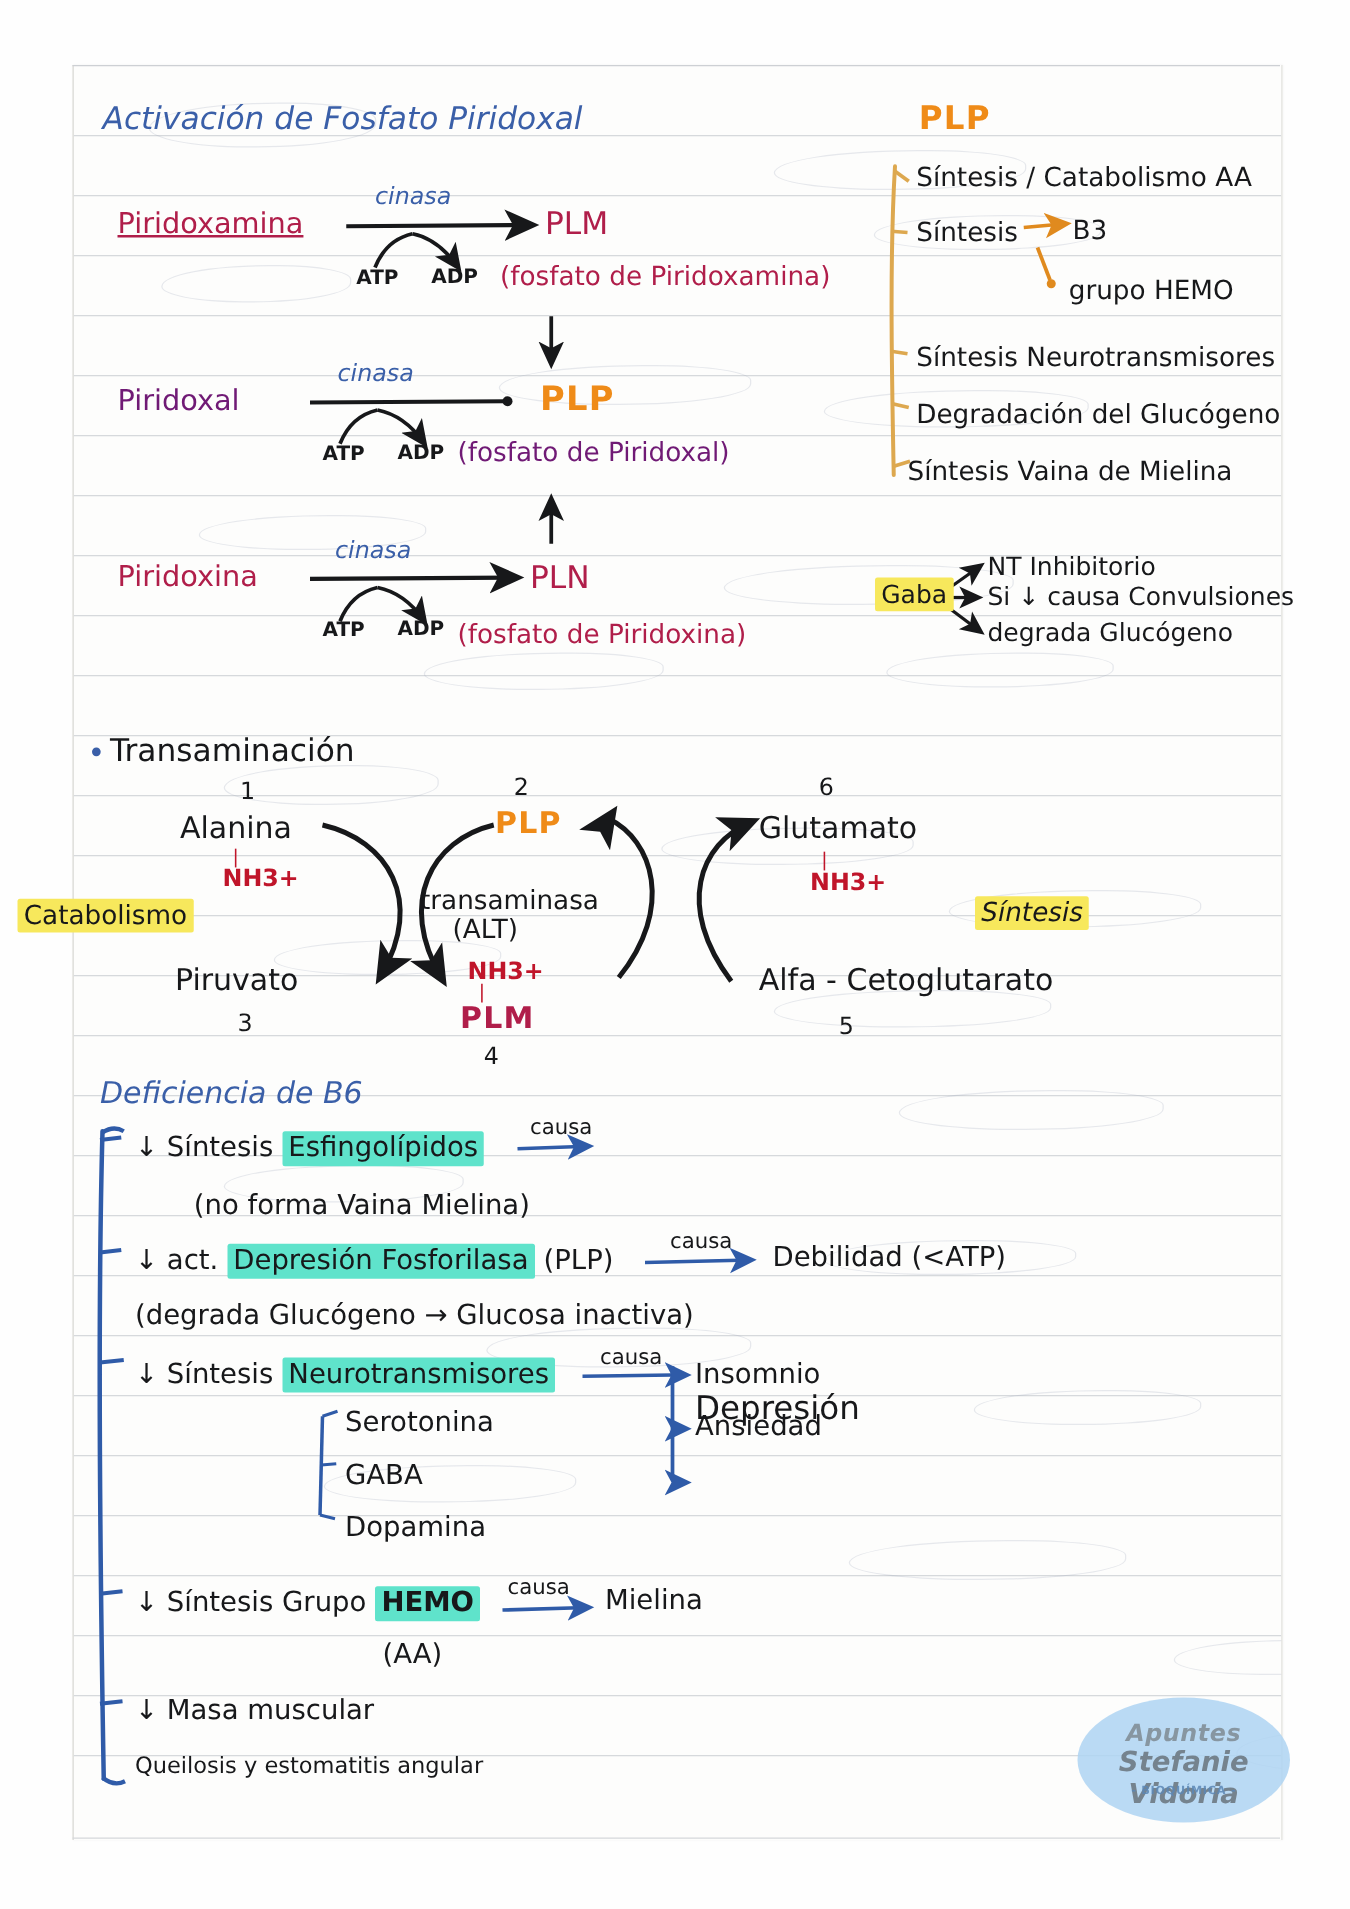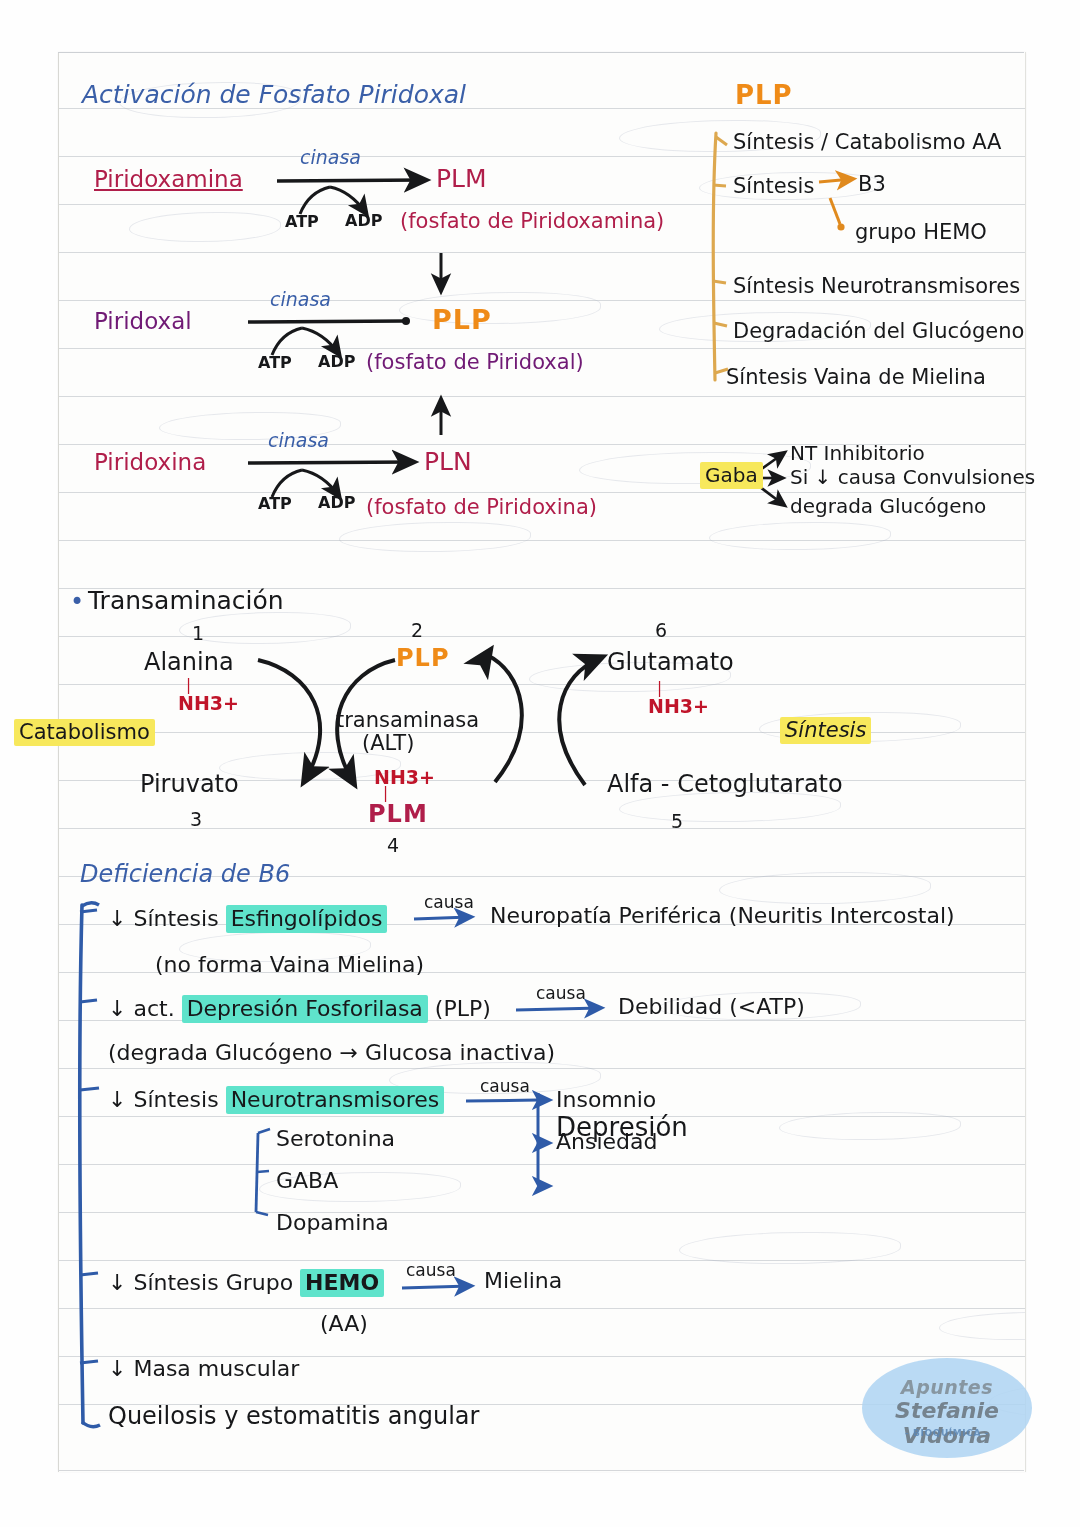--- a/index.html
+++ b/index.html
@@ -296,21 +296,20 @@
     <span class="hiY ital">Síntesis</span>
   </div>
 
   <div class="hw blue ital" style="left:80px;top:862px;font-size:24px;">Deficiencia de B6</div>
 
   <div class="hw blk" style="left:108px;top:908px;font-size:22px;">
     <span>↓ Síntesis</span>
     <span class="hiC">Esfingolípidos</span>
   </div>
   <div class="hw blk" style="left:424px;top:894px;font-size:17px;">causa</div>
-  <div class="hw blk" style="left:490px;top:905px;font-size:22px;">Neuropatía Periférica (Neuritis Intercostal)</div>
   <div class="hw blk" style="left:108px;top:954px;font-size:22px;margin-left:47px;">(no forma Vaina Mielina)</div>
 
   <div class="hw blk" style="left:108px;top:998px;font-size:22px;">
     <span>↓ act.</span>
     <span class="hiC">Depresión Fosforilasa</span>
     <span>(PLP)</span>
   </div>
   <div class="hw blk" style="left:536px;top:985px;font-size:17px;">causa</div>
   <div class="hw blk" style="left:618px;top:996px;font-size:22px;">Debilidad (&lt;ATP)</div>
   <div class="hw blk" style="left:108px;top:1042px;font-size:22px;">(degrada Glucógeno → Glucosa inactiva)</div>
@@ -328,24 +327,24 @@
   <div class="hw blk" style="left:556px;top:1089px;font-size:22px;">Insomnio</div>
   <div class="hw blk" style="left:556px;top:1131px;font-size:22px;">Ansiedad</div>
   <div class="hw blk" style="left:556px;top:1114px;font-size:26px;">Depresión</div>
 
   <div class="hw blk" style="left:108px;top:1272px;font-size:22px;">
     <span>↓ Síntesis Grupo</span>
     <span class="hiC bold">HEMO</span>
   </div>
   <div class="hw blk" style="left:406px;top:1262px;font-size:17px;">causa</div>
   <div class="hw blk" style="left:484px;top:1270px;font-size:22px;">Mielina</div>
-  <div class="hw blk" style="left:320px;top:1313px;font-size:22px;">(AA)</div>
+  <div class="hw blk" style="left:306px;top:1313px;font-size:22px;">(AA)</div>
 
   <div class="hw blk" style="left:108px;top:1358px;font-size:22px;">↓ Masa muscular</div>
-  <div class="hw blk" style="left:108px;top:1404px;font-size:24px;">Queilosis y estomatitis angular</div>
+  <div class="hw blk" style="left:108px;top:1404px;font-size:18px;">Queilosis y estomatitis angular</div>
 
   <div class="stamp">
     <div class="ell"></div>
     <div class="l1">Apuntes</div>
     <div class="l2">Stefanie Vidoria</div>
     <div class="l3">- BIOQUÍMICA -</div>
   </div>
 
 </div>
 

